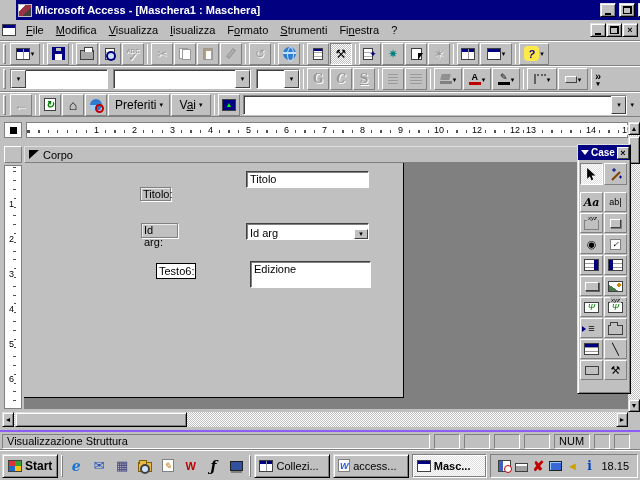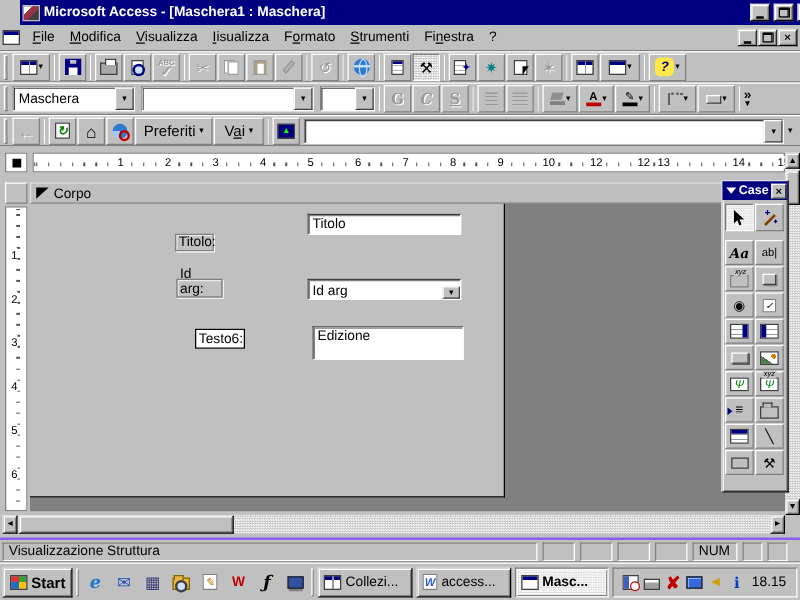--- a/index.html
+++ b/index.html
@@ -76,21 +76,21 @@
   .hruler span{position:absolute;top:2px;font-size:9px;background:#fff;padding:0 1px;}
   .vruler{left:4px;top:48px;width:18px;height:244px;background:#fff;border:1px solid #808080;background-image:repeating-linear-gradient(0deg,#505050 0 1px,transparent 1px 8.8px);background-size:3px auto;background-position:8px 2px;background-repeat:repeat-y;}
   .vruler span{position:absolute;left:4px;font-size:9px;background:#fff;padding:1px 0;}
   .cornerbox{left:4px;top:5px;width:18px;height:16px;background:#fff;border:1px solid #808080;display:flex;align-items:center;justify-content:center;}
   .cornerbox i{width:7px;height:7px;background:#000;}
   .sectsel{left:4px;top:29px;width:18px;height:17px;background:#c0c0c0;border:1px solid;border-color:#fff #808080 #808080 #fff;}
   .corpobar{left:24px;top:29px;width:604px;height:17px;background:#bfbfbf;border:1px solid;border-color:#dfdfdf #808080 #808080 #dfdfdf;display:flex;align-items:center;gap:4px;padding:0 4px;}
   .sect-arrow{width:0;height:0;border-top:9px solid #000;border-right:10px solid transparent;}
   .darkbg{left:24px;top:46px;width:604px;height:246px;background:#808080;}
   .formbody{left:24px;top:46px;width:380px;height:235px;background:#c0c0c0;border-right:1px solid #000;border-bottom:1px solid #000;}
-  .flabel{position:absolute;display:flex;align-items:flex-end;padding:0 2px;border:1px solid #808080;box-shadow:1px 1px 0 #fff,inset 1px 1px 0 rgba(255,255,255,.7);}
+  .flabel{position:absolute;display:flex;align-items:flex-start;padding:0 2px;border:1px solid #808080;box-shadow:1px 1px 0 #fff,inset 1px 1px 0 rgba(255,255,255,.7);}
   .ftext{position:absolute;background:#fff;border:1px solid;border-color:#404040 #fff #fff #404040;box-shadow:inset 1px 1px 0 #808080;padding:1px 3px;}
   .fcombo{position:absolute;background:#fff;border:1px solid;border-color:#404040 #fff #fff #404040;box-shadow:inset 1px 1px 0 #808080;display:flex;align-items:flex-end;}
   .fcombo .val{flex:1;display:flex;align-items:center;padding-left:3px;}
   .fcombo .cdd{width:14px;background:#c0c0c0;border:1px solid;border-color:#fff #404040 #404040 #fff;display:flex;align-items:center;justify-content:center;font-size:7px;}
   .wlabel{position:absolute;background:#fff;border:1px solid #000;display:flex;align-items:center;padding:0 2px;}
   
   .sbtn{background:#c0c0c0;border:1px solid;border-color:#dfdfdf #000 #000 #dfdfdf;box-shadow:inset 1px 1px 0 #fff,inset -1px -1px 0 #808080;display:flex;align-items:center;justify-content:center;font-size:7px;color:#000;}
   .vscroll{left:628px;top:5px;width:12px;height:290px;background:repeating-conic-gradient(#fff 0 25%,#c0c0c0 0 50%);background-size:2px 2px;}
   .hscroll{left:2px;top:295px;width:626px;height:15px;background:repeating-conic-gradient(#fff 0 25%,#c0c0c0 0 50%);background-size:2px 2px;}
   .sbcorner{left:628px;top:295px;width:12px;height:15px;background:#c0c0c0;}
@@ -266,21 +266,20 @@
       <i class="i-help">
         <span>?</span>
       </i>
       <span class="dd">▾</span>
     </span>
 </div>
 
 <div class="tb" style="top:66px;height:26px;">
   <span class="grip"></span>
   <span class="combo" style="width:98px;">
-    <span class="val">Maschera</span>
     <span class="cdd">▾</span>
   </span>
   <span class="combo" style="width:138px;margin-left:4px;">
     <span class="val"></span>
     <span class="cdd">▾</span>
   </span>
   <span class="combo" style="width:44px;margin-left:4px;">
     <span class="val"></span>
     <span class="cdd">▾</span>
   </span>

